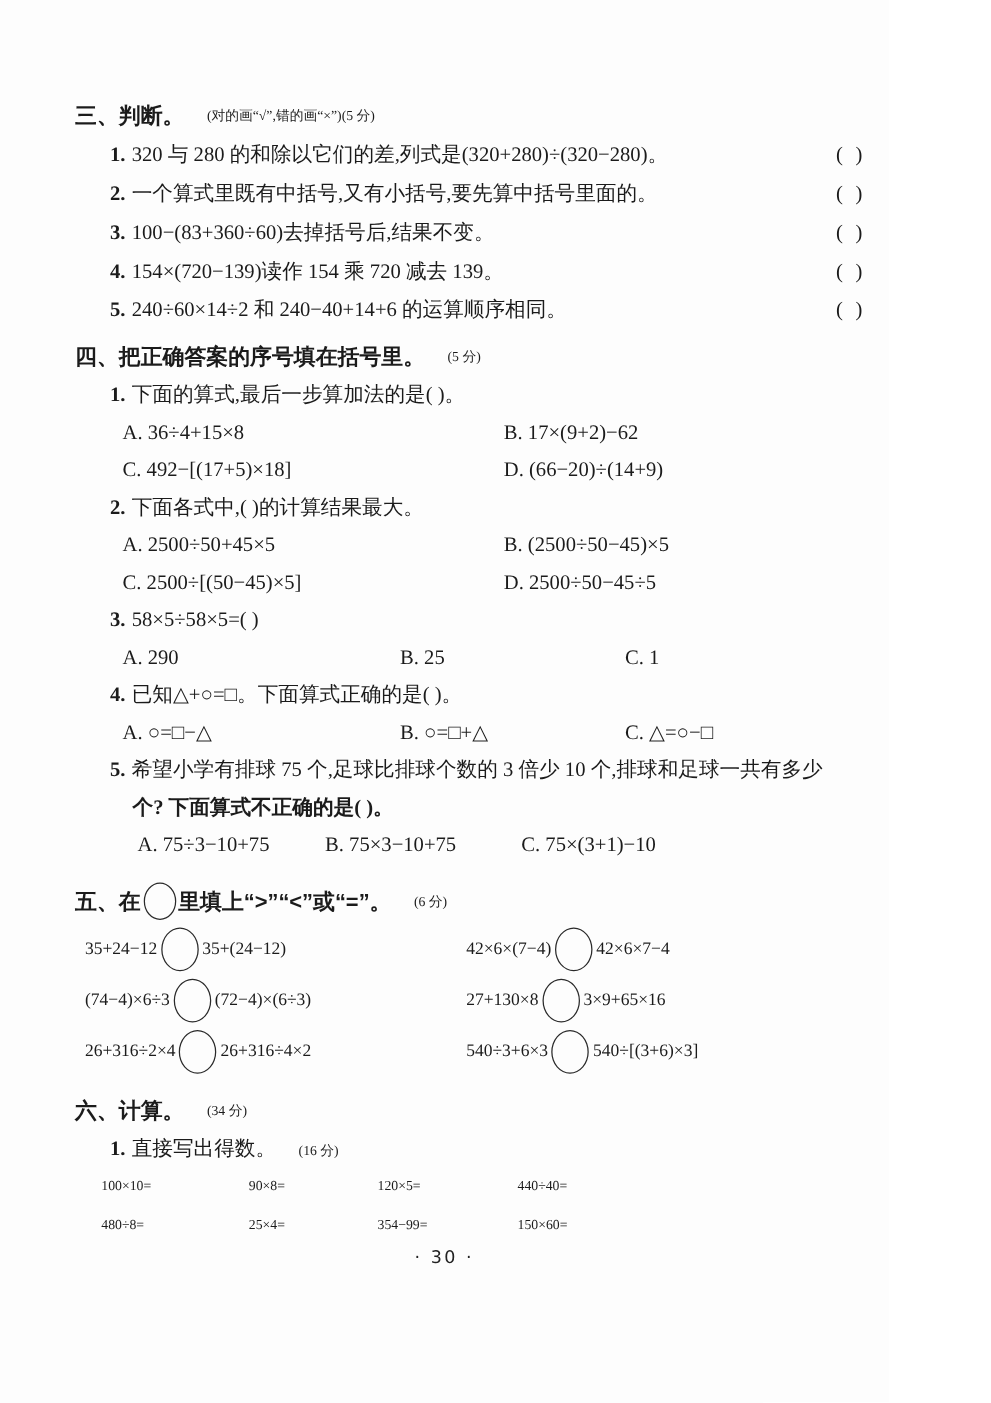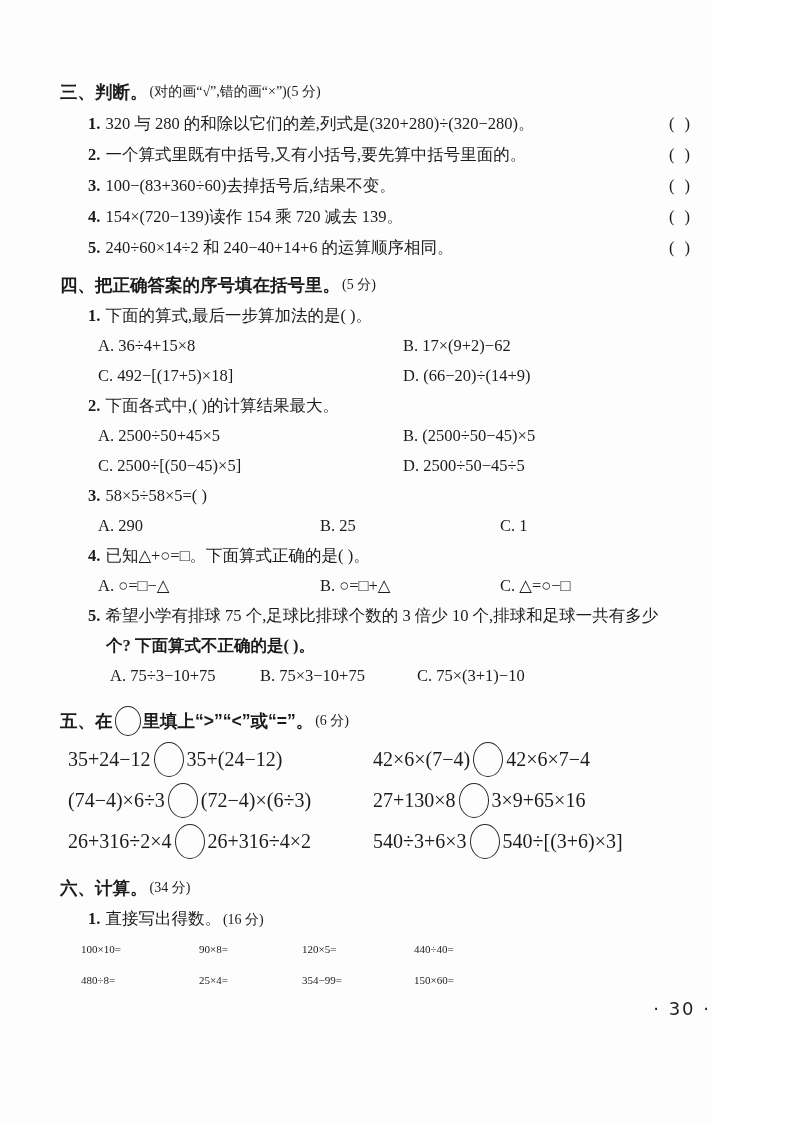--- a/index.html
+++ b/index.html
@@ -10,58 +10,58 @@
   }
   .content { position:absolute; left:60px; top:76px; width:633px; }
 
   .sec-header {
     font-family:"Liberation Sans","DejaVu Sans",sans-serif;
     font-weight:700; font-size:17.5px; height:32px;
     display:flex; align-items:center; white-space:nowrap;
   }
   .sec-note {
     font-family:"Liberation Serif","DejaVu Serif",serif;
-    font-weight:400; font-size:14px; margin-left:2px;
+    font-weight:400; font-size:11px; margin-left:18px;
   }
 
   .jrow {
     display:flex; align-items:baseline; height:31px; line-height:31px;
     margin-left:28px; font-size:16.5px; white-space:nowrap;
   }
   .num { font-weight:700; margin-right:5px; }
   .jblank { margin-left:auto; letter-spacing:3px; }
 
   .qrow { height:30px; line-height:30px; font-size:16.5px; margin-left:28px;
           display:flex; align-items:baseline; white-space:nowrap; }
   .qrow.grid { display:grid; align-items:baseline; }
   .opts2  { grid-template-columns:305px auto; margin-left:38px; }
   .opts3  { grid-template-columns:222px 180px auto; margin-left:38px; }
   .opts3b { grid-template-columns:150px 157px auto; margin-left:50px; }
   .wrap2  { margin-left:46px;font-weight:bold; }
 
   .s5h { margin-top:12px; height:36px; }
   .cmp-row { display:flex; height:41px; align-items:center;
-             font-size:20px; margin-left:8px; white-space:nowrap; }
+             font-size:14px; margin-left:8px; white-space:nowrap; }
   .cmp-cell { display:flex; align-items:center; }
   .cmp-cell.l { width:305px; }
   .cmp-circle {
     display:inline-block; width:28px; height:33px;
     border:1.6px solid #2a2a2a; border-radius:50%;
     margin:0 3px; flex:none; background:transparent;
   }
   .cmp-circle.small { width:24px; height:28px; margin:0 2px; }
 
   .s6h { margin-top:10px; }
   .calc-row { display:grid; grid-template-columns:118px 103px 112px auto;
               margin-left:21px; height:31px; line-height:31px; font-size:11px; }
 
   .footer {
-    position:absolute; left:0; top:998px; width:100%; text-align:right;
+    position:absolute; left:0; top:998px; width:100%; text-align:center;
     font-family:"DejaVu Sans","Liberation Sans",sans-serif;
-    font-size:18px; letter-spacing:2px; color:#222;
+    font-size:14px; letter-spacing:2px; color:#222;
   }
 </style>
 </head>
 <body>
 
 <div class="page">
   <div class="content">
 
     <div class="sec-header">
       <span>三、判断。</span>

